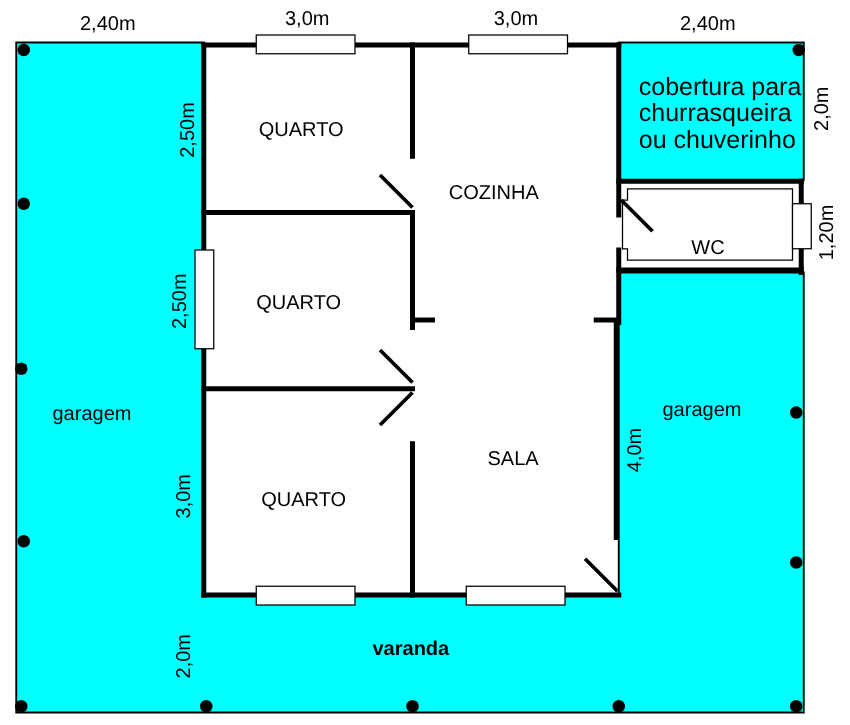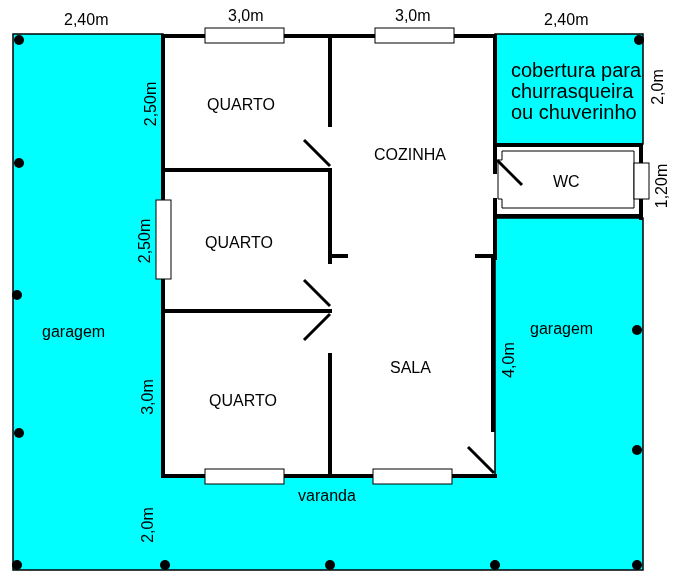--- a/index.html
+++ b/index.html
@@ -70,27 +70,27 @@
     <rect x="156" y="200" width="15" height="79"></rect>
     <rect x="205" y="469" width="79" height="15"></rect>
     <rect x="373" y="469" width="79" height="15"></rect>
     <rect x="634" y="163" width="15" height="36"></rect>
   </g>
 </svg>
 
 <div class="lbl" style="left:207px;top:97px;">QUARTO</div>
 <div class="lbl" style="left:205px;top:235px;">QUARTO</div>
 <div class="lbl" style="left:209px;top:393px;">QUARTO</div>
-<div class="lbl" style="left:374px;top:147px;">COZINHA</div>
+<div class="lbl" style="left:359px;top:147px;">COZINHA</div>
 <div class="lbl" style="left:390px;top:360px;">SALA</div>
-<div class="lbl" style="left:553px;top:174px;text-align:center;">WC</div>
+<div class="lbl" style="left:553px;top:191px;text-align:center;">WC</div>
 
 <div class="lbl" style="left:42px;top:324px;">garagem</div>
 <div class="lbl" style="left:530px;top:321px;">garagem</div>
-<div class="lbl" style="left:298px;top:488px;">varanda</div>
+<div class="lbl" style="left:298px;top:512px;font-weight:bold;">varanda</div>
 <div class="lbl multi" style="left:511px;top:60px;">cobertura para
 churrasqueira
 ou chuverinho</div>
 
 <div class="lbl" style="left:64px;top:12px;">2,40m</div>
 <div class="lbl" style="left:228px;top:8px;">3,0m</div>
 <div class="lbl" style="left:395px;top:8px;">3,0m</div>
 <div class="lbl" style="left:544px;top:12px;">2,40m</div>
 
 <div class="lbl vert" style="left:128px;top:96px;width:46px;text-align:center;">2,50m</div>

